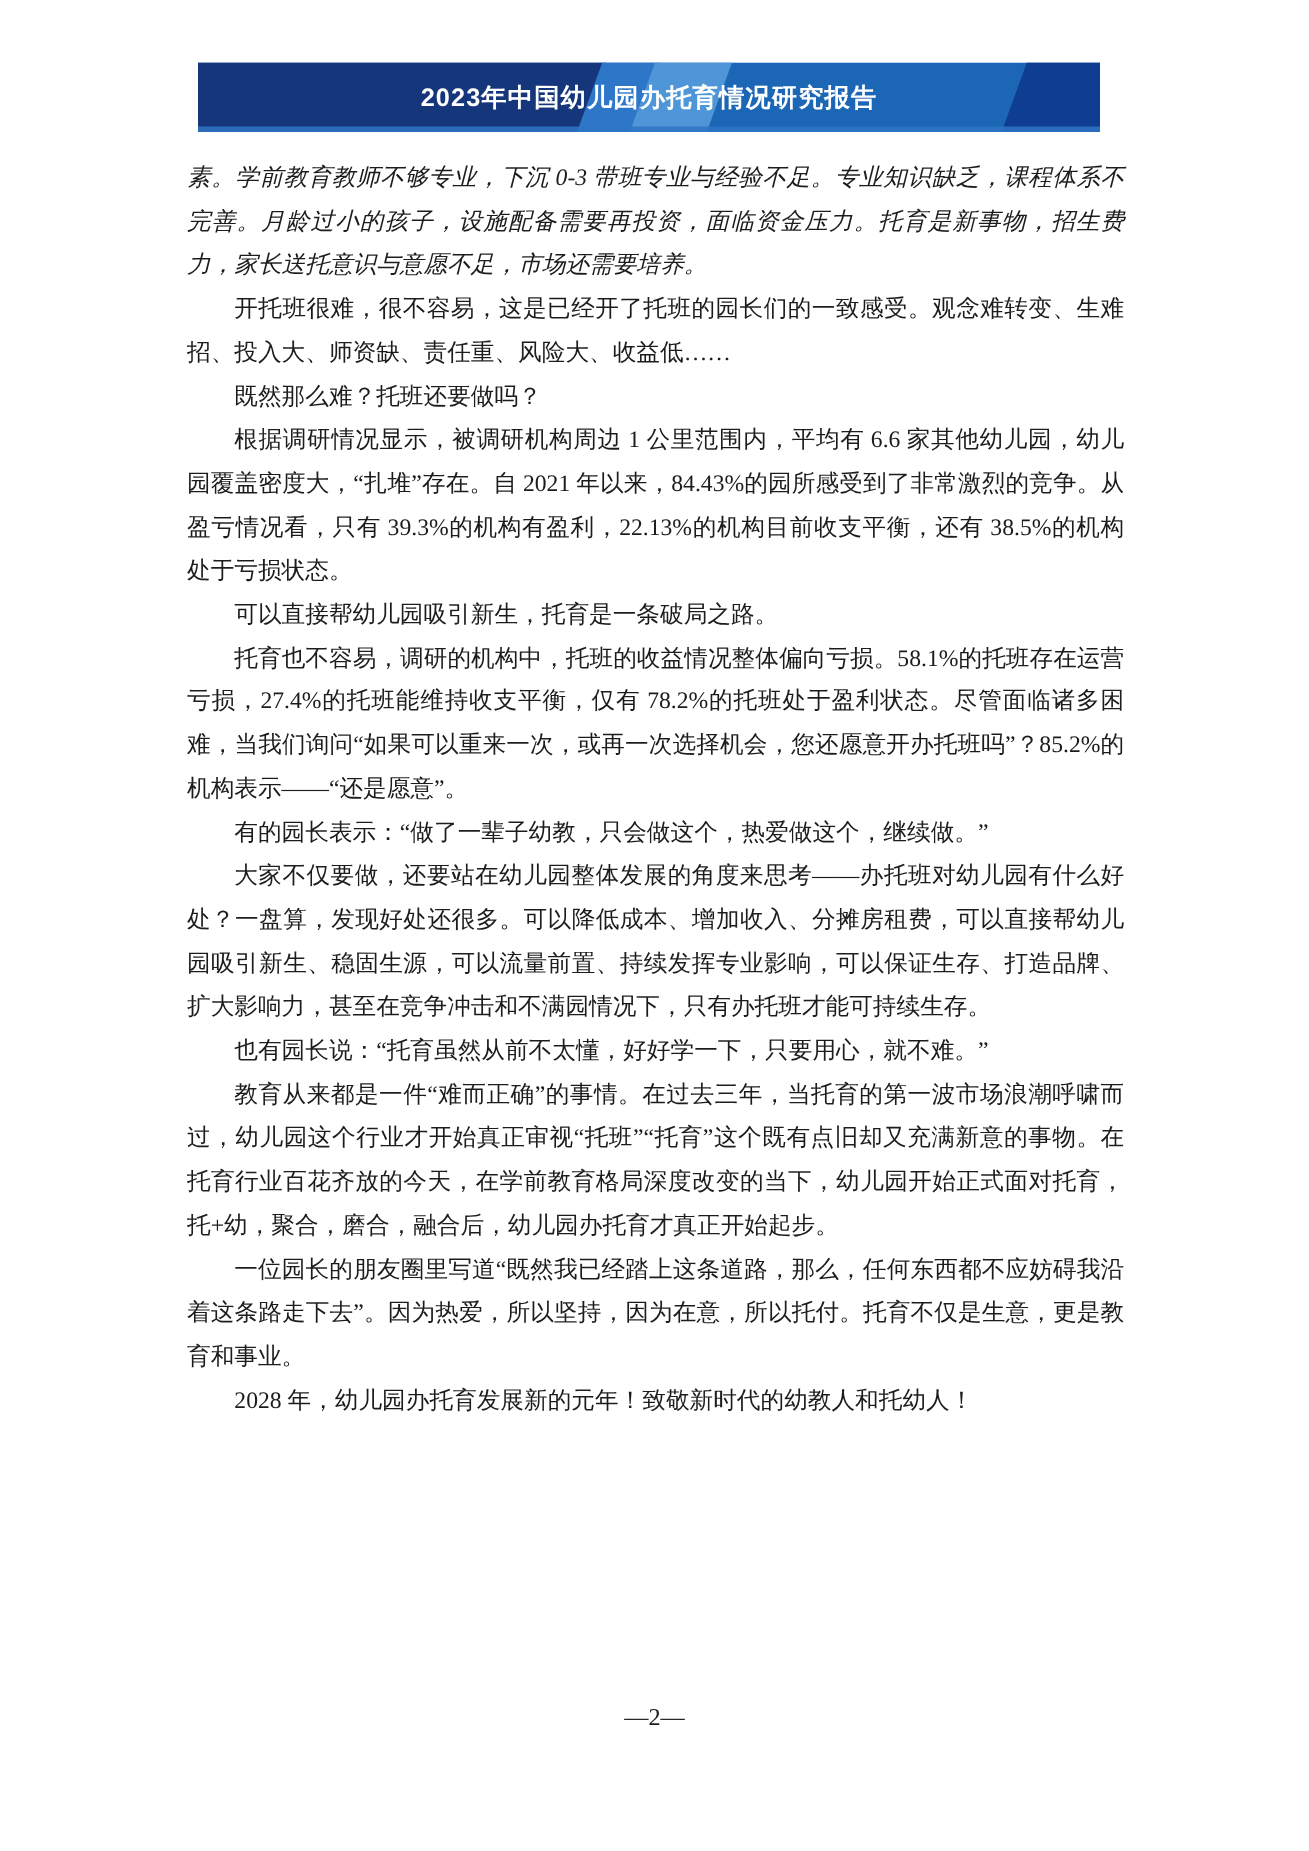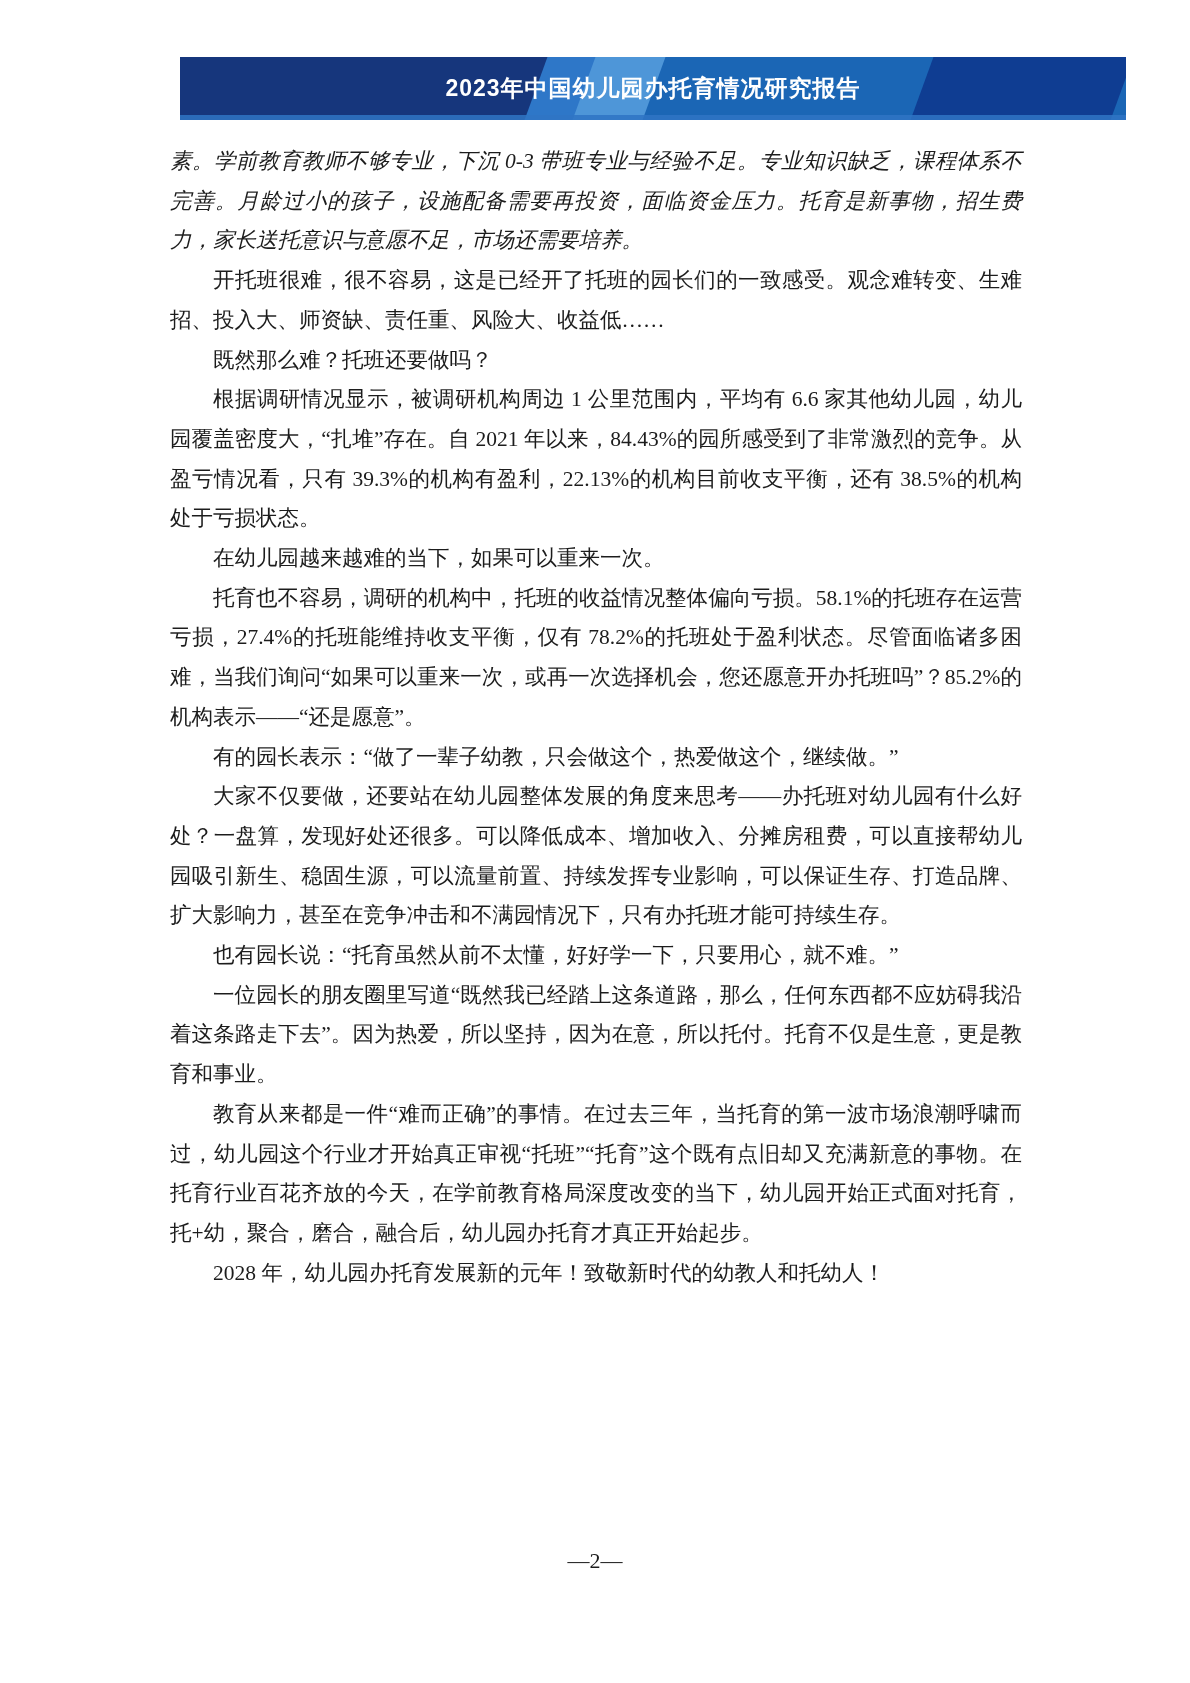--- a/index.html
+++ b/index.html
@@ -9,21 +9,21 @@
     font-family: "Liberation Serif", "DejaVu Serif", serif;
     position: relative;
     overflow: hidden;
   }
   .page { position: absolute; inset: 0; }
 
   
   .banner {
     position: absolute;
     left: 180px; top: 57px;
-    width: 946px; height: 63px;
+    width: 820px; height: 63px;
     background: #1b66b5;
     overflow: hidden;
   }
   .banner .stripe { position: absolute; top: -10px; bottom: -10px; transform: skewX(-20deg); }
   .stripe-left-navy   { left: -60px;  width: 420px; background: #16367c; }
   .stripe-mid         { left: 356px;  width: 52px;  background: #2e77c8; }
   .stripe-light       { left: 404px;  width: 70px;  background: #4e96d8; }
   .stripe-right-navy  { left: 742px;  width: 200px; background: #0f3d92; }
   .banner-bottom-edge {
     position: absolute; left: 0; right: 0; bottom: 0; height: 5px;
@@ -79,25 +79,25 @@
     <div class="stripe stripe-right-navy"></div>
     <div class="banner-bottom-edge"></div>
     <div class="banner-title">2023年中国幼儿园办托育情况研究报告</div>
   </div>
 
   <div class="content">
     <p class="cont">素。学前教育教师不够专业，下沉 0-3 带班专业与经验不足。专业知识缺乏，课程体系不完善。月龄过小的孩子，设施配备需要再投资，面临资金压力。托育是新事物，招生费力，家长送托意识与意愿不足，市场还需要培养。</p>
     <p>开托班很难，很不容易，这是已经开了托班的园长们的一致感受。观念难转变、生难招、投入大、师资缺、责任重、风险大、收益低……</p>
     <p>既然那么难？托班还要做吗？</p>
     <p>根据调研情况显示，被调研机构周边 1 公里范围内，平均有 6.6 家其他幼儿园，幼儿园覆盖密度大，“扎堆”存在。自 2021 年以来，84.43%的园所感受到了非常激烈的竞争。从盈亏情况看，只有 39.3%的机构有盈利，22.13%的机构目前收支平衡，还有 38.5%的机构处于亏损状态。</p>
-    <p>在幼儿园越来越难的当下，如果可以重来一次。</p>
+    <p>可以直接帮幼儿园吸引新生，托育是一条破局之路。</p>
     <p>托育也不容易，调研的机构中，托班的收益情况整体偏向亏损。58.1%的托班存在运营亏损，27.4%的托班能维持收支平衡，仅有 78.2%的托班处于盈利状态。尽管面临诸多困难，当我们询问“如果可以重来一次，或再一次选择机会，您还愿意开办托班吗”？85.2%的机构表示——“还是愿意”。</p>
     <p>有的园长表示：“做了一辈子幼教，只会做这个，热爱做这个，继续做。”</p>
     <p>大家不仅要做，还要站在幼儿园整体发展的角度来思考——办托班对幼儿园有什么好处？一盘算，发现好处还很多。可以降低成本、增加收入、分摊房租费，可以直接帮幼儿园吸引新生、稳固生源，可以流量前置、持续发挥专业影响，可以保证生存、打造品牌、扩大影响力，甚至在竞争冲击和不满园情况下，只有办托班才能可持续生存。</p>
     <p>也有园长说：“托育虽然从前不太懂，好好学一下，只要用心，就不难。”</p>
+    <p>教育从来都是一件“难而正确”的事情。在过去三年，当托育的第一波市场浪潮呼啸而过，幼儿园这个行业才开始真正审视“托班”“托育”这个既有点旧却又充满新意的事物。在托育行业百花齐放的今天，在学前教育格局深度改变的当下，幼儿园开始正式面对托育，托+幼，聚合，磨合，融合后，幼儿园办托育才真正开始起步。</p>
     <p>一位园长的朋友圈里写道“既然我已经踏上这条道路，那么，任何东西都不应妨碍我沿着这条路走下去”。因为热爱，所以坚持，因为在意，所以托付。托育不仅是生意，更是教育和事业。</p>
-    <p>教育从来都是一件“难而正确”的事情。在过去三年，当托育的第一波市场浪潮呼啸而过，幼儿园这个行业才开始真正审视“托班”“托育”这个既有点旧却又充满新意的事物。在托育行业百花齐放的今天，在学前教育格局深度改变的当下，幼儿园开始正式面对托育，托+幼，聚合，磨合，融合后，幼儿园办托育才真正开始起步。</p>
     <p>2028 年，幼儿园办托育发展新的元年！致敬新时代的幼教人和托幼人！</p>
   </div>
 
   <div class="footer">—2—</div>
 
 </div>
 
 </body></html>

